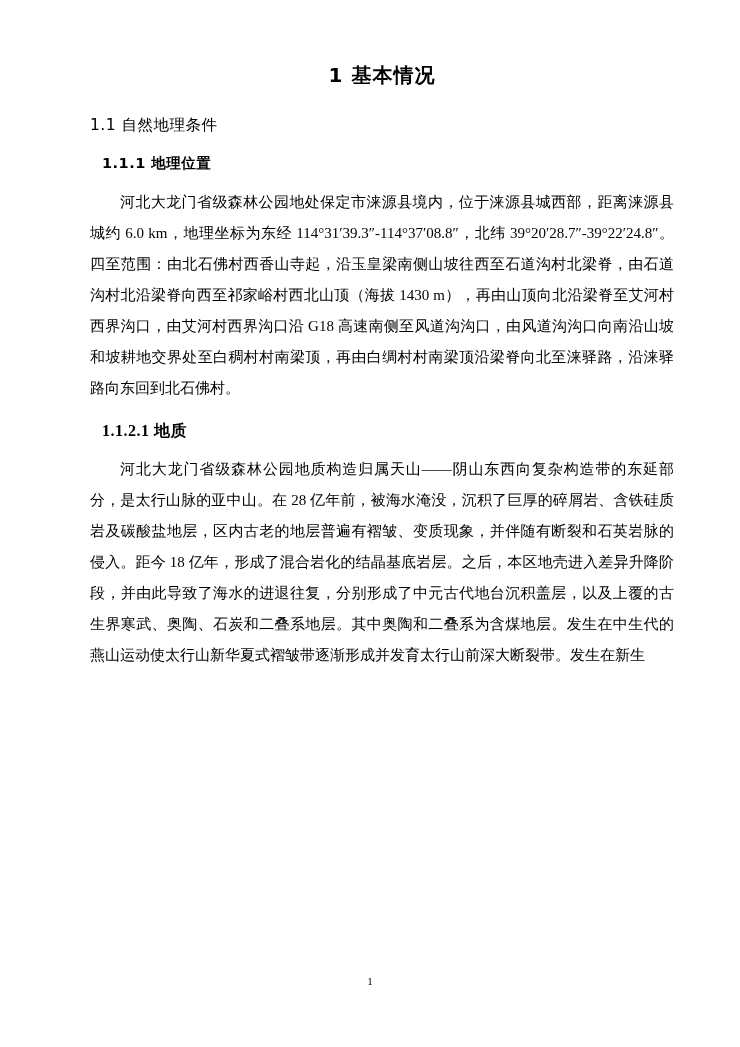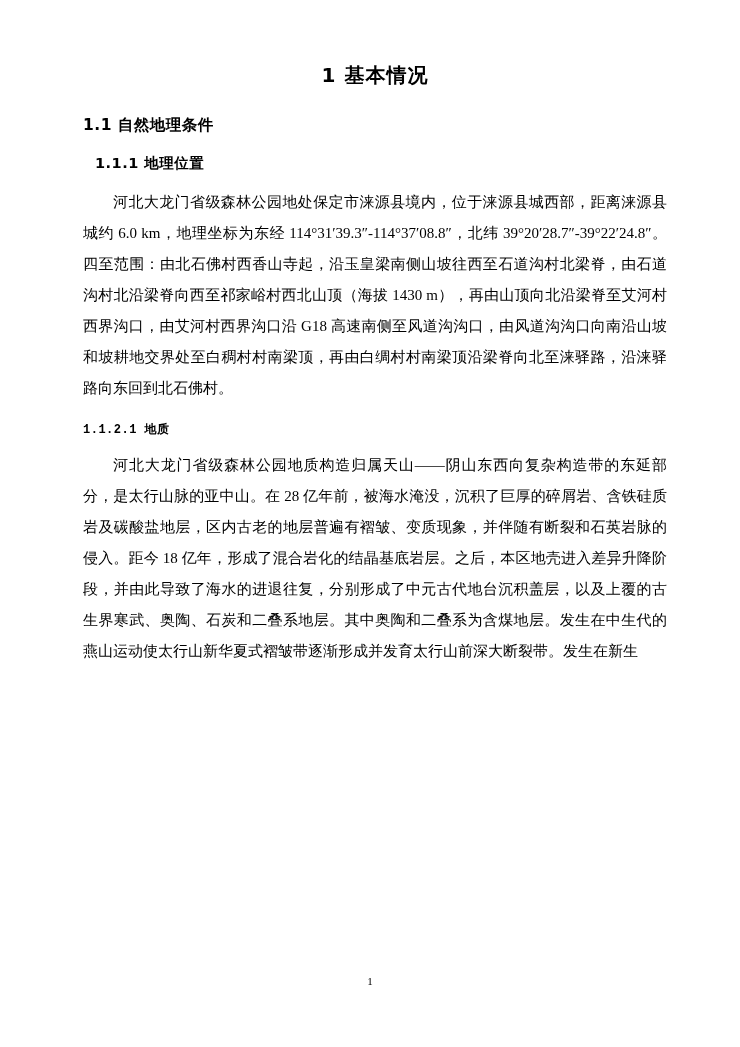--- a/index.html
+++ b/index.html
@@ -12,51 +12,51 @@
     width: 740px;
     height: 1047px;
     background: #ffffff;
     margin: 0 auto;
     overflow: hidden;
     font-family: "Liberation Serif", "DejaVu Serif", serif;
     color: #000000;
   }
   .content {
     position: absolute;
-    left: 83px;
+    left: 90px;
     top: 62px;
     width: 584px;
   }
   h1.doc-title {
     font-family: "DejaVu Sans", "Liberation Sans", sans-serif;
     font-size: 20px;
     font-weight: bold;
     text-align: center;
     margin: 0 0 26px 0;
     letter-spacing: 1px;
   }
   h2.sec {
     font-family: "DejaVu Sans", "Liberation Sans", sans-serif;
     font-size: 15.5px;
-    font-weight: bold;
+    font-weight: normal;
     margin: 0 0 16px 0;
     letter-spacing: 0.5px;
   }
   h3.sec {
     font-family: "DejaVu Sans", "Liberation Sans", sans-serif;
     font-size: 14.5px;
     font-weight: bold;
     margin: 18px 0 14px 12px;
     letter-spacing: 0.5px;
   }
   h4.sec {
-    font-family: Liberation Mono, monospace;
-    font-size: 12px;
+    font-family: Liberation Serif, serif;
+    font-size: 16px;
     font-weight: bold;
-    margin: 17px 0 12px 0;
+    margin: 17px 0 12px 12px;
     letter-spacing: 0.5px;
   }
   p.body {
     font-size: 15px;
     line-height: 31px;
     margin: 0 0 2px 0;
     text-align: justify;
     text-justify: inter-ideograph;
     text-indent: 2em;
   }

